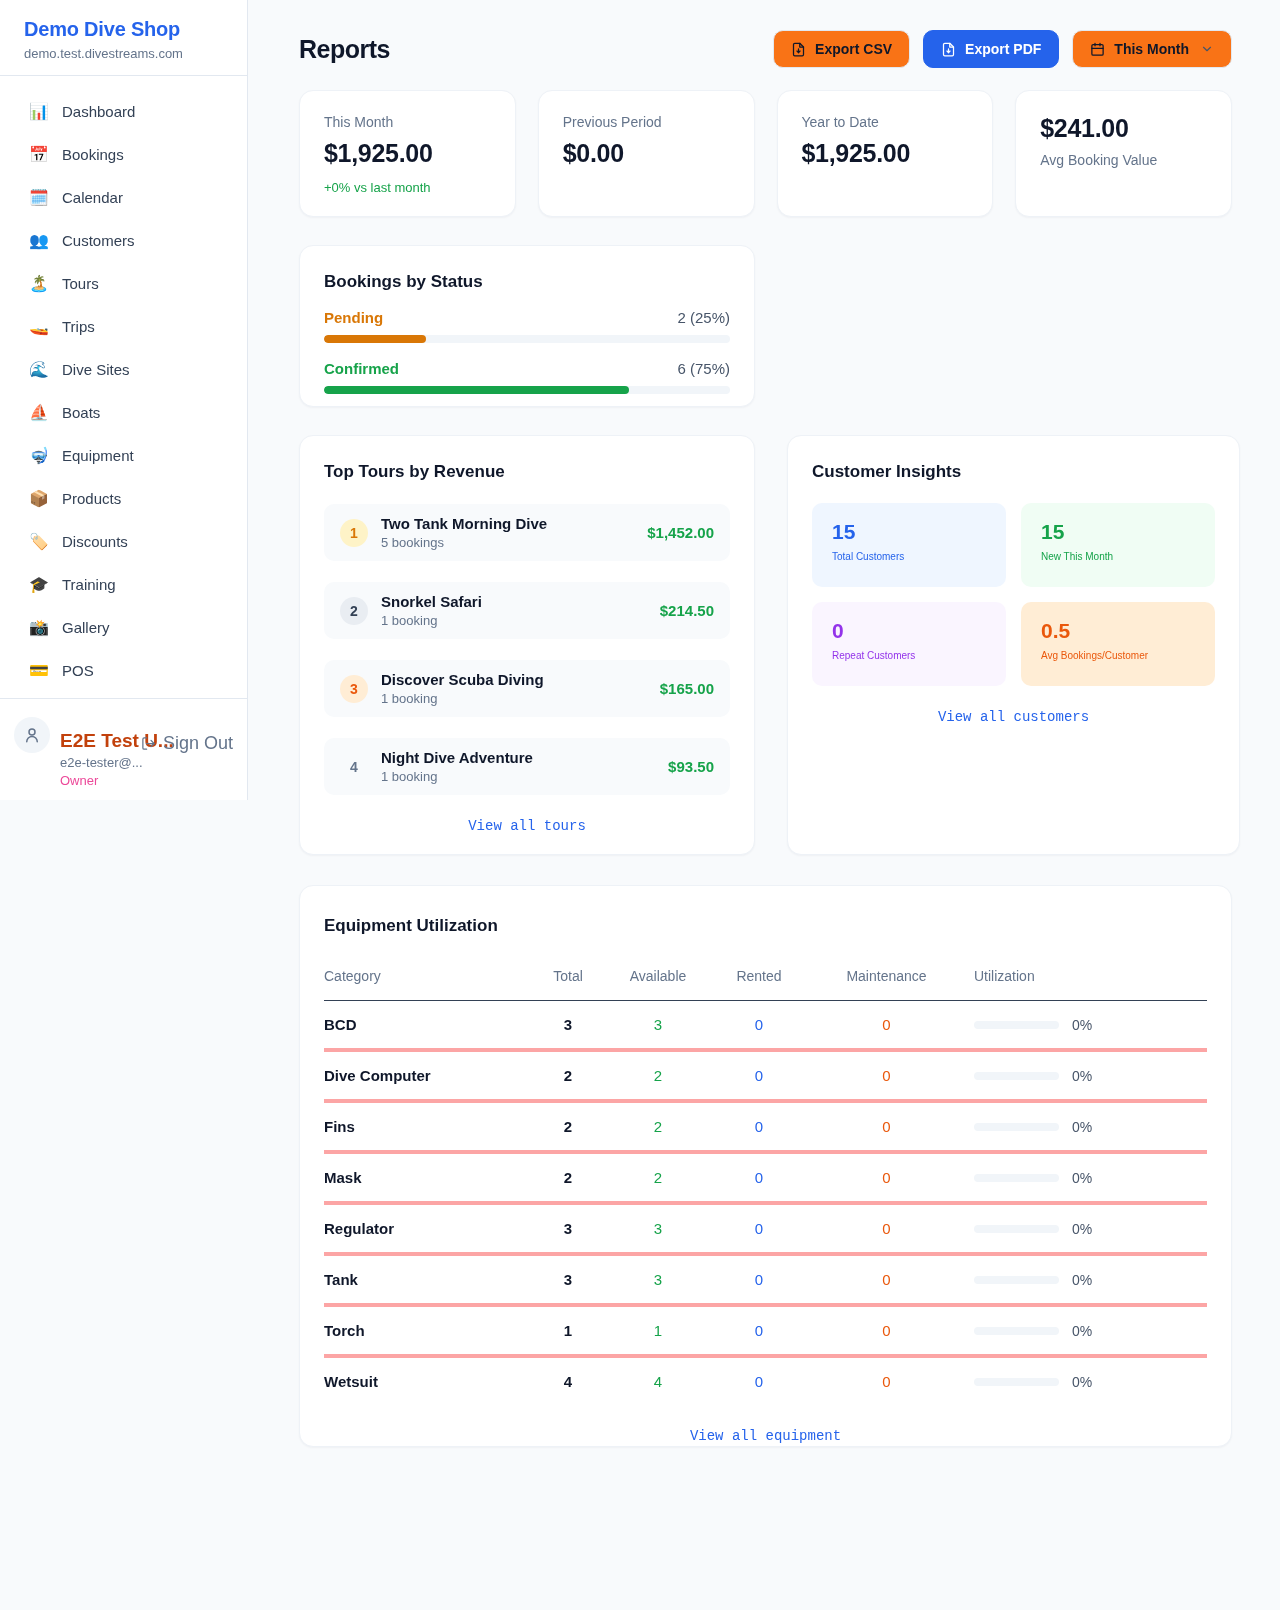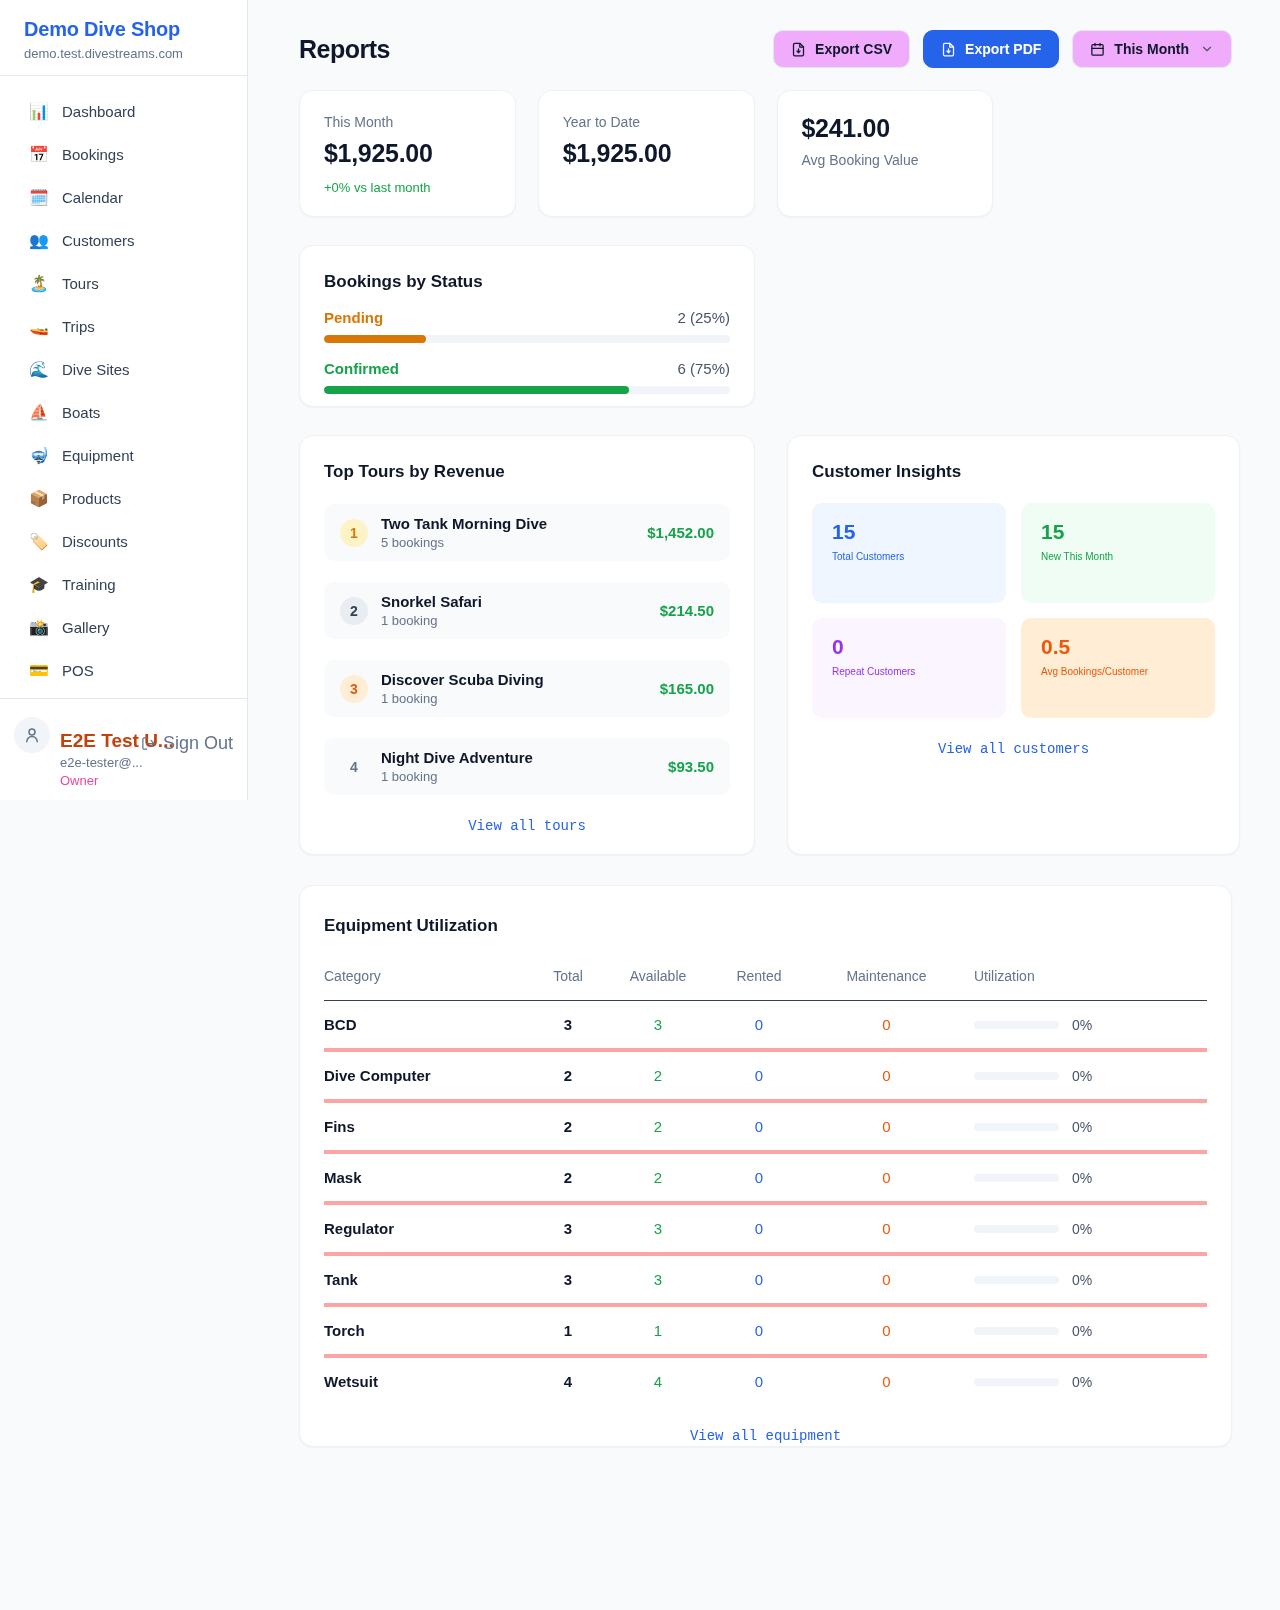--- a/index.html
+++ b/index.html
@@ -50,21 +50,21 @@
   
   .main { position:absolute; left:299px; top:0; width:933px; }
   .header-row { display:flex; justify-content:space-between; align-items:center; margin-top:30px; height:38px; }
   .page-title { font-size:25px; font-weight:800; letter-spacing:-0.5px; }
   .header-actions { display:flex; gap:13px; }
   .btn {
     height:38px; border-radius:10px; display:flex; align-items:center; gap:9px;
     padding:0 17px; font-size:14px; font-weight:600; cursor:pointer;
     font-family:"Liberation Sans", sans-serif;
   }
-  .btn-outline { background:#f0abfc; border:1px solid #e2e8f0; color:#0f172a; }
+  .btn-outline { background:#f97316; border:1px solid #e2e8f0; color:#0f172a; }
   .btn-primary { background:#2563eb; border:1px solid #2563eb; color:#fff; }
   .btn svg { flex:none; }
   .chev { margin-left:2px; color:#475569; }
   
   .card {
     background:#fff; border:1px solid #eef2f7; border-radius:14px;
     box-shadow:0 1px 2px rgba(15,23,42,.04);
   }
   .card-title { font-size:17px; font-weight:700; color:#0f172a; }
   
@@ -110,21 +110,21 @@
   .rank-4 { background:transparent; color:#64748b; }
   .tour-info { flex:1; min-width:0; }
   .tour-name { font-size:15px; font-weight:700; color:#0f172a; }
   .tour-sub { font-size:13px; color:#64748b; margin-top:3px; }
   .tour-price { font-size:15px; font-weight:700; color:#16a34a; flex:none; }
   .view-all {
     display:block; text-align:center; color:#2563eb; font-size:14px;
     margin-top:23px; text-decoration:none; cursor:pointer;font-family:Liberation Mono, monospace;
   }
   .insights-grid { display:grid; grid-template-columns:1fr 1fr; gap:15px; margin-top:21px; }
-  .insight-box { border-radius:10px; padding:17px 20px; height:100px; }
+  .insight-box { border-radius:10px; padding:17px 20px; height:84px; }
   .insight-value { font-size:21px; font-weight:800; }
   .insight-label { font-size:10px; margin-top:7px; }
   .insight-box.blue { background:#eff6ff; color:#2563eb; }
   .insight-box.green { background:#f0fdf4; color:#16a34a; }
   .insight-box.purple { background:#faf5ff; color:#9333ea; }
   .insight-box.orange { background:#ffedd5; color:#ea580c; }
   
   .equipment-card { margin-top:30px; padding:30px 24px 24px; height:562px; }
   .eq-table { width:100%; border-collapse:collapse; margin-top:24px; }
   .eq-table th {
@@ -279,20 +279,24 @@
     </div>
   </div>
 
   <div class="stats-row">
     <div class="card stat-card">
       <div class="stat-label">This Month</div>
       <div class="stat-value">$1,925.00</div>
       <div class="stat-delta">+0% vs last month</div>
     </div>
     <div class="card stat-card">
+      <div class="stat-label">Previous Period</div>
+      <div class="stat-value">$0.00</div>
+    </div>
+    <div class="card stat-card">
       <div class="stat-label">Year to Date</div>
       <div class="stat-value">$1,925.00</div>
     </div>
     <div class="card stat-card value-first">
       <div class="stat-value">$241.00</div>
       <div class="stat-label">Avg Booking Value</div>
     </div>
   </div>
 
   <div class="charts-row">

